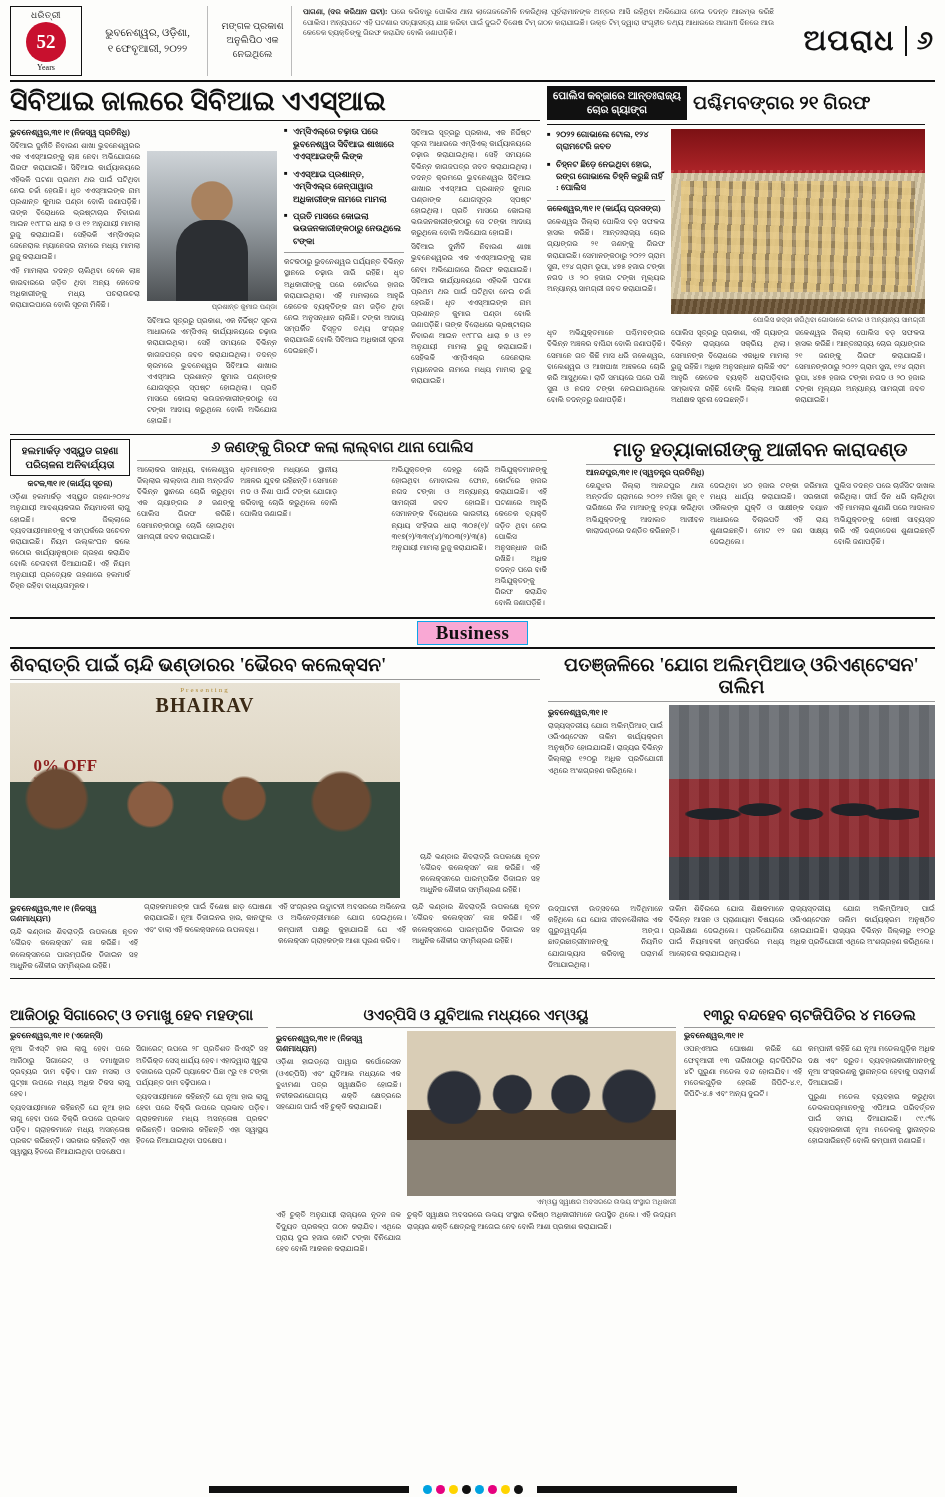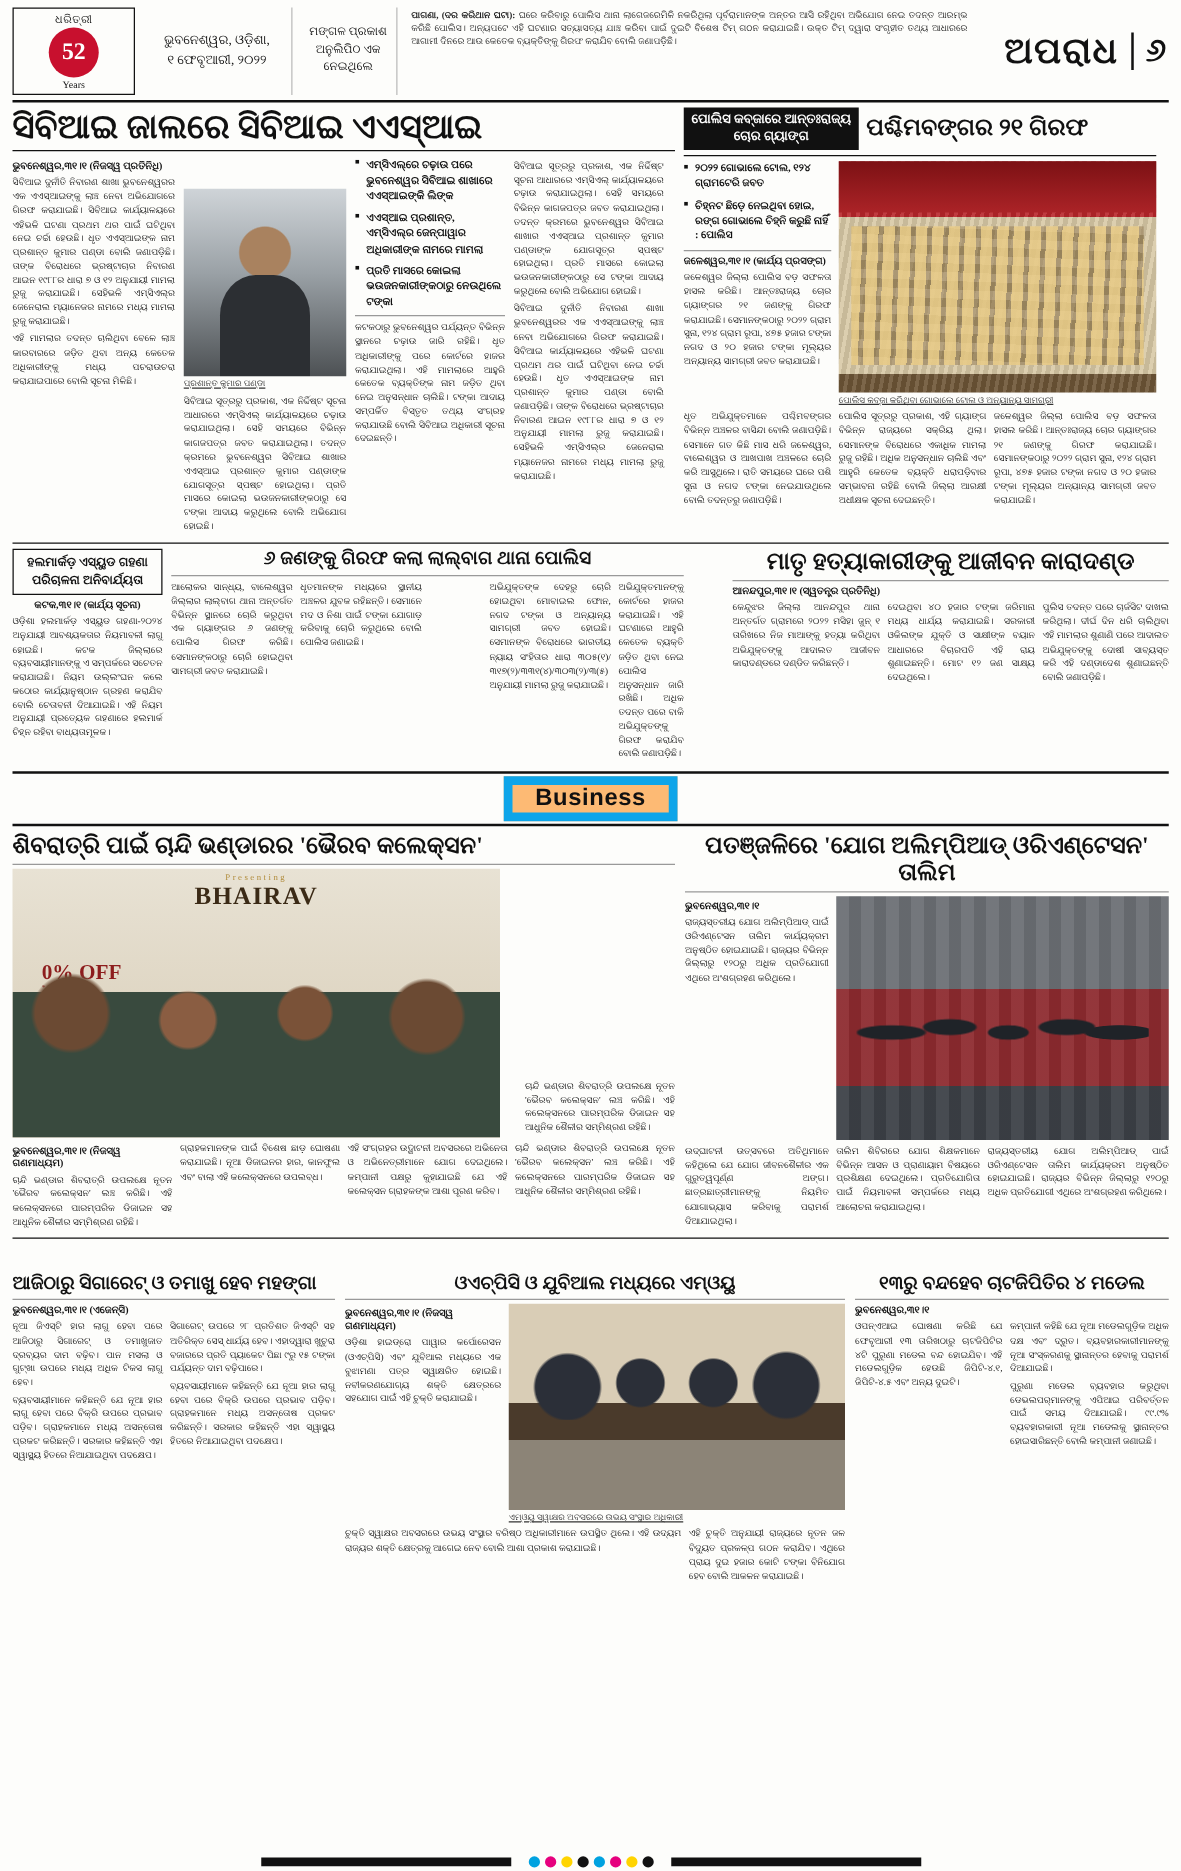--- a/index.html
+++ b/index.html
@@ -20,21 +20,21 @@
 
   
   .masthead {
     display: flex;
     align-items: stretch;
     border-bottom: 2px solid #111;
     padding-bottom: 4px;
     gap: 6px;
   }
   .logo-box {
-    width: 98px;
+    width: 72px;
     border: 1.5px solid #111;
     display: flex; flex-direction: column;
     align-items: center; justify-content: center;
     padding: 3px 0;
   }
   .logo-name { font-size: 9px; letter-spacing: .5px; }
   .logo-circle {
     width: 40px; height: 40px; border-radius: 50%;
     background: #c8102e; color: #fff;
     display:flex; align-items:center; justify-content:center;
@@ -70,21 +70,21 @@
 
   
   .rule { border-top: 1px solid #111; margin: 4px 0; }
   .thin-rule { border-top: 1px solid #999; margin: 3px 0; }
   .hl { font-size: 27px; font-weight: bold; line-height: 1.12; }
   .hl2 { font-size: 19px; font-weight: bold; line-height: 1.15; }
   .hl3 { font-size: 15px; font-weight: bold; line-height: 1.18; }
   .byline { font-size: 8px; font-weight: bold; margin: 3px 0 2px; }
   .body { font-size: 7.4px; line-height: 1.5; text-align: justify; }
   .body p { margin: 0 0 3px 0; }
-  .caption { font-size: 7px; text-align: left; color: #333; margin-top: 2px; text-decoration: underline; }
+  .caption { font-size: 7px; text-align: right; color: #333; margin-top: 2px; }
 
   
   .top-wrap { display: flex; gap: 7px; margin-top: 4px; }
   .col { }
   .bullets { font-size: 8.6px; font-weight: bold; line-height: 1.45; }
   .bullets div { margin-bottom: 5px; padding-left: 9px; position: relative; }
   .bullets div:before {
     content: "\25A0"; position:absolute; left:0; top: 1px; font-size: 6px;
   }
   .photo {
@@ -133,24 +133,24 @@
     border: 1.2px solid #111; padding: 4px 6px; text-align: center;
     font-size: 10px; font-weight: bold; line-height: 1.35;
   }
 
   
   .business-band {
     border-top: 2px solid #111; border-bottom: 2px solid #111;
     margin: 6px 0 5px; text-align: center; padding: 2px 0;
   }
   .business-band span {
-    font-family: Liberation Sans, sans-serif;
+    font-family: Liberation Serif, serif;
     font-size: 19px; font-weight: bold; letter-spacing: .5px;
-    border: 7px solid #0ea5e9; padding: 0 18px; display:inline-block;
-    background:#fdba74;
+    border: 1px solid #0ea5e9; padding: 0 18px; display:inline-block;
+    background:#f9a8d4;
   }
 
   
   .photo.ad {
     background: linear-gradient(180deg,#e8e2d4 0%, #ded5c2 55%, #cfc3ab 100%);
     position: relative;
   }
   .photo.ad .ad-top { position:absolute; left:0; top:0; width:100%; text-align:center; }
   .ad-presenting { font-size: 7px; color:#b08b3a; letter-spacing:2px; margin-top:3px;}
   .ad-title { font-size: 20px; font-weight: bold; color:#3b2a16; letter-spacing:1px; }
@@ -462,25 +462,25 @@
           <div class="body">
               <p>ଓଡ଼ିଶା ହାଇଡ୍ରୋ ପାୱାର କର୍ପୋରେସନ (ଓଏଚ୍‌ପିସି) ଏବଂ ଯୁବିଆଲ ମଧ୍ୟରେ ଏକ ବୁଝାମଣା ପତ୍ର ସ୍ୱାକ୍ଷରିତ ହୋଇଛି। ନବୀକରଣଯୋଗ୍ୟ ଶକ୍ତି କ୍ଷେତ୍ରରେ ସହଯୋଗ ପାଇଁ ଏହି ଚୁକ୍ତି କରାଯାଇଛି।</p>
             </div>
         </div>
         <div style="flex:1;">
           <div class="photo meeting" style="height:165px;width:100%;"></div>
           <div class="caption">ଏମ୍‌ଓୟୁ ସ୍ୱାକ୍ଷର ଅବସରରେ ଉଭୟ ସଂସ୍ଥାର ଅଧିକାରୀ</div>
         </div>
       </div>
       <div style="display:flex;gap:6px;margin-top:3px;">
-        <div class="body" style="flex:1;">
-            <p>ଚୁକ୍ତି ସ୍ୱାକ୍ଷର ଅବସରରେ ଉଭୟ ସଂସ୍ଥାର ବରିଷ୍ଠ ଅଧିକାରୀମାନେ ଉପସ୍ଥିତ ଥିଲେ। ଏହି ଉଦ୍ୟମ ରାଜ୍ୟର ଶକ୍ତି କ୍ଷେତ୍ରକୁ ଆଗେଇ ନେବ ବୋଲି ଆଶା ପ୍ରକାଶ କରାଯାଇଛି।</p>
-          </div>
         <div class="body" style="width:125px;">
             <p>ଏହି ଚୁକ୍ତି ଅନୁଯାୟୀ ରାଜ୍ୟରେ ନୂତନ ଜଳ ବିଦ୍ୟୁତ ପ୍ରକଳ୍ପ ଗଠନ କରାଯିବ। ଏଥିରେ ପ୍ରାୟ ଦୁଇ ହଜାର କୋଟି ଟଙ୍କା ବିନିଯୋଗ ହେବ ବୋଲି ଆକଳନ କରାଯାଇଛି।</p>
+          </div>
+        <div class="body" style="flex:1;">
+            <p>ଚୁକ୍ତି ସ୍ୱାକ୍ଷର ଅବସରରେ ଉଭୟ ସଂସ୍ଥାର ବରିଷ୍ଠ ଅଧିକାରୀମାନେ ଉପସ୍ଥିତ ଥିଲେ। ଏହି ଉଦ୍ୟମ ରାଜ୍ୟର ଶକ୍ତି କ୍ଷେତ୍ରକୁ ଆଗେଇ ନେବ ବୋଲି ଆଶା ପ୍ରକାଶ କରାଯାଇଛି।</p>
           </div>
       </div>
     </div>
 
     <div style="flex:1;">
       <div class="hl3" style="text-align:center;">୧୩ରୁ ବନ୍ଦହେବ ଚାଟଜିପିତିର ୪ ମଡେଲ</div>
       <div class="thin-rule"></div>
       <div class="byline">ଭୁବନେଶ୍ୱର,୩୧।୧</div>
       <div style="display:flex;gap:6px;">
         <div class="body" style="width:118px;">

